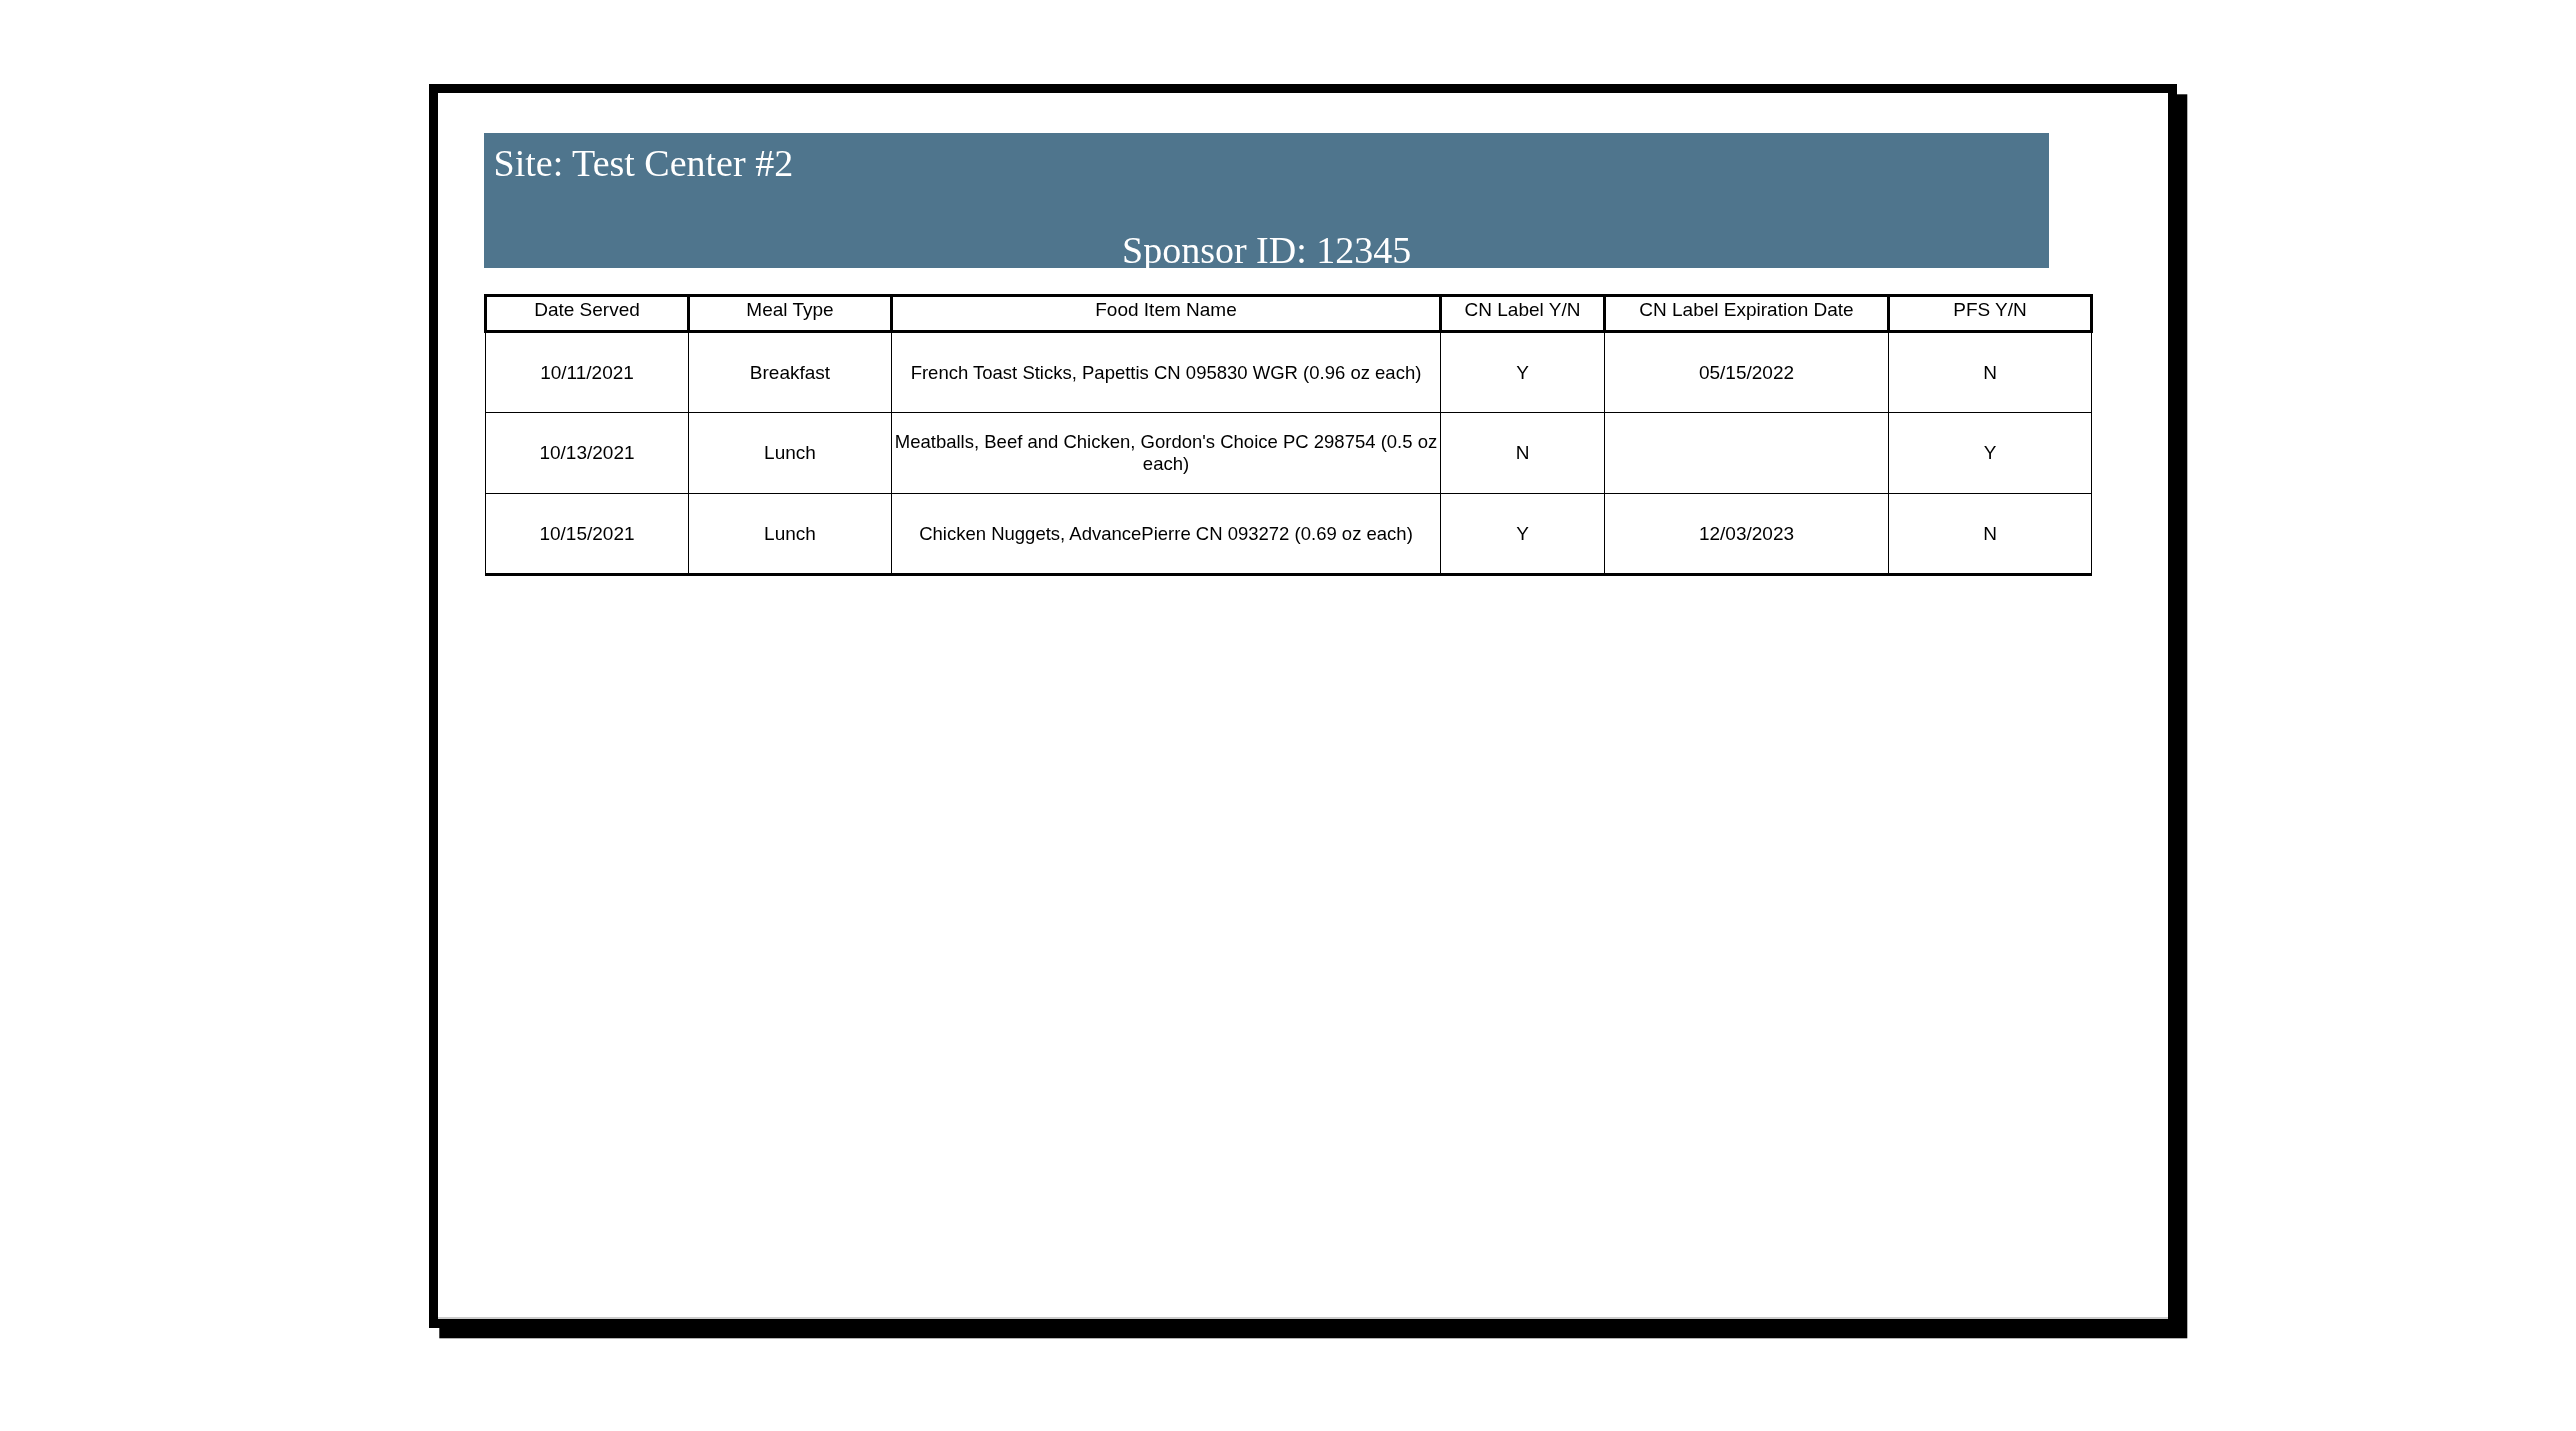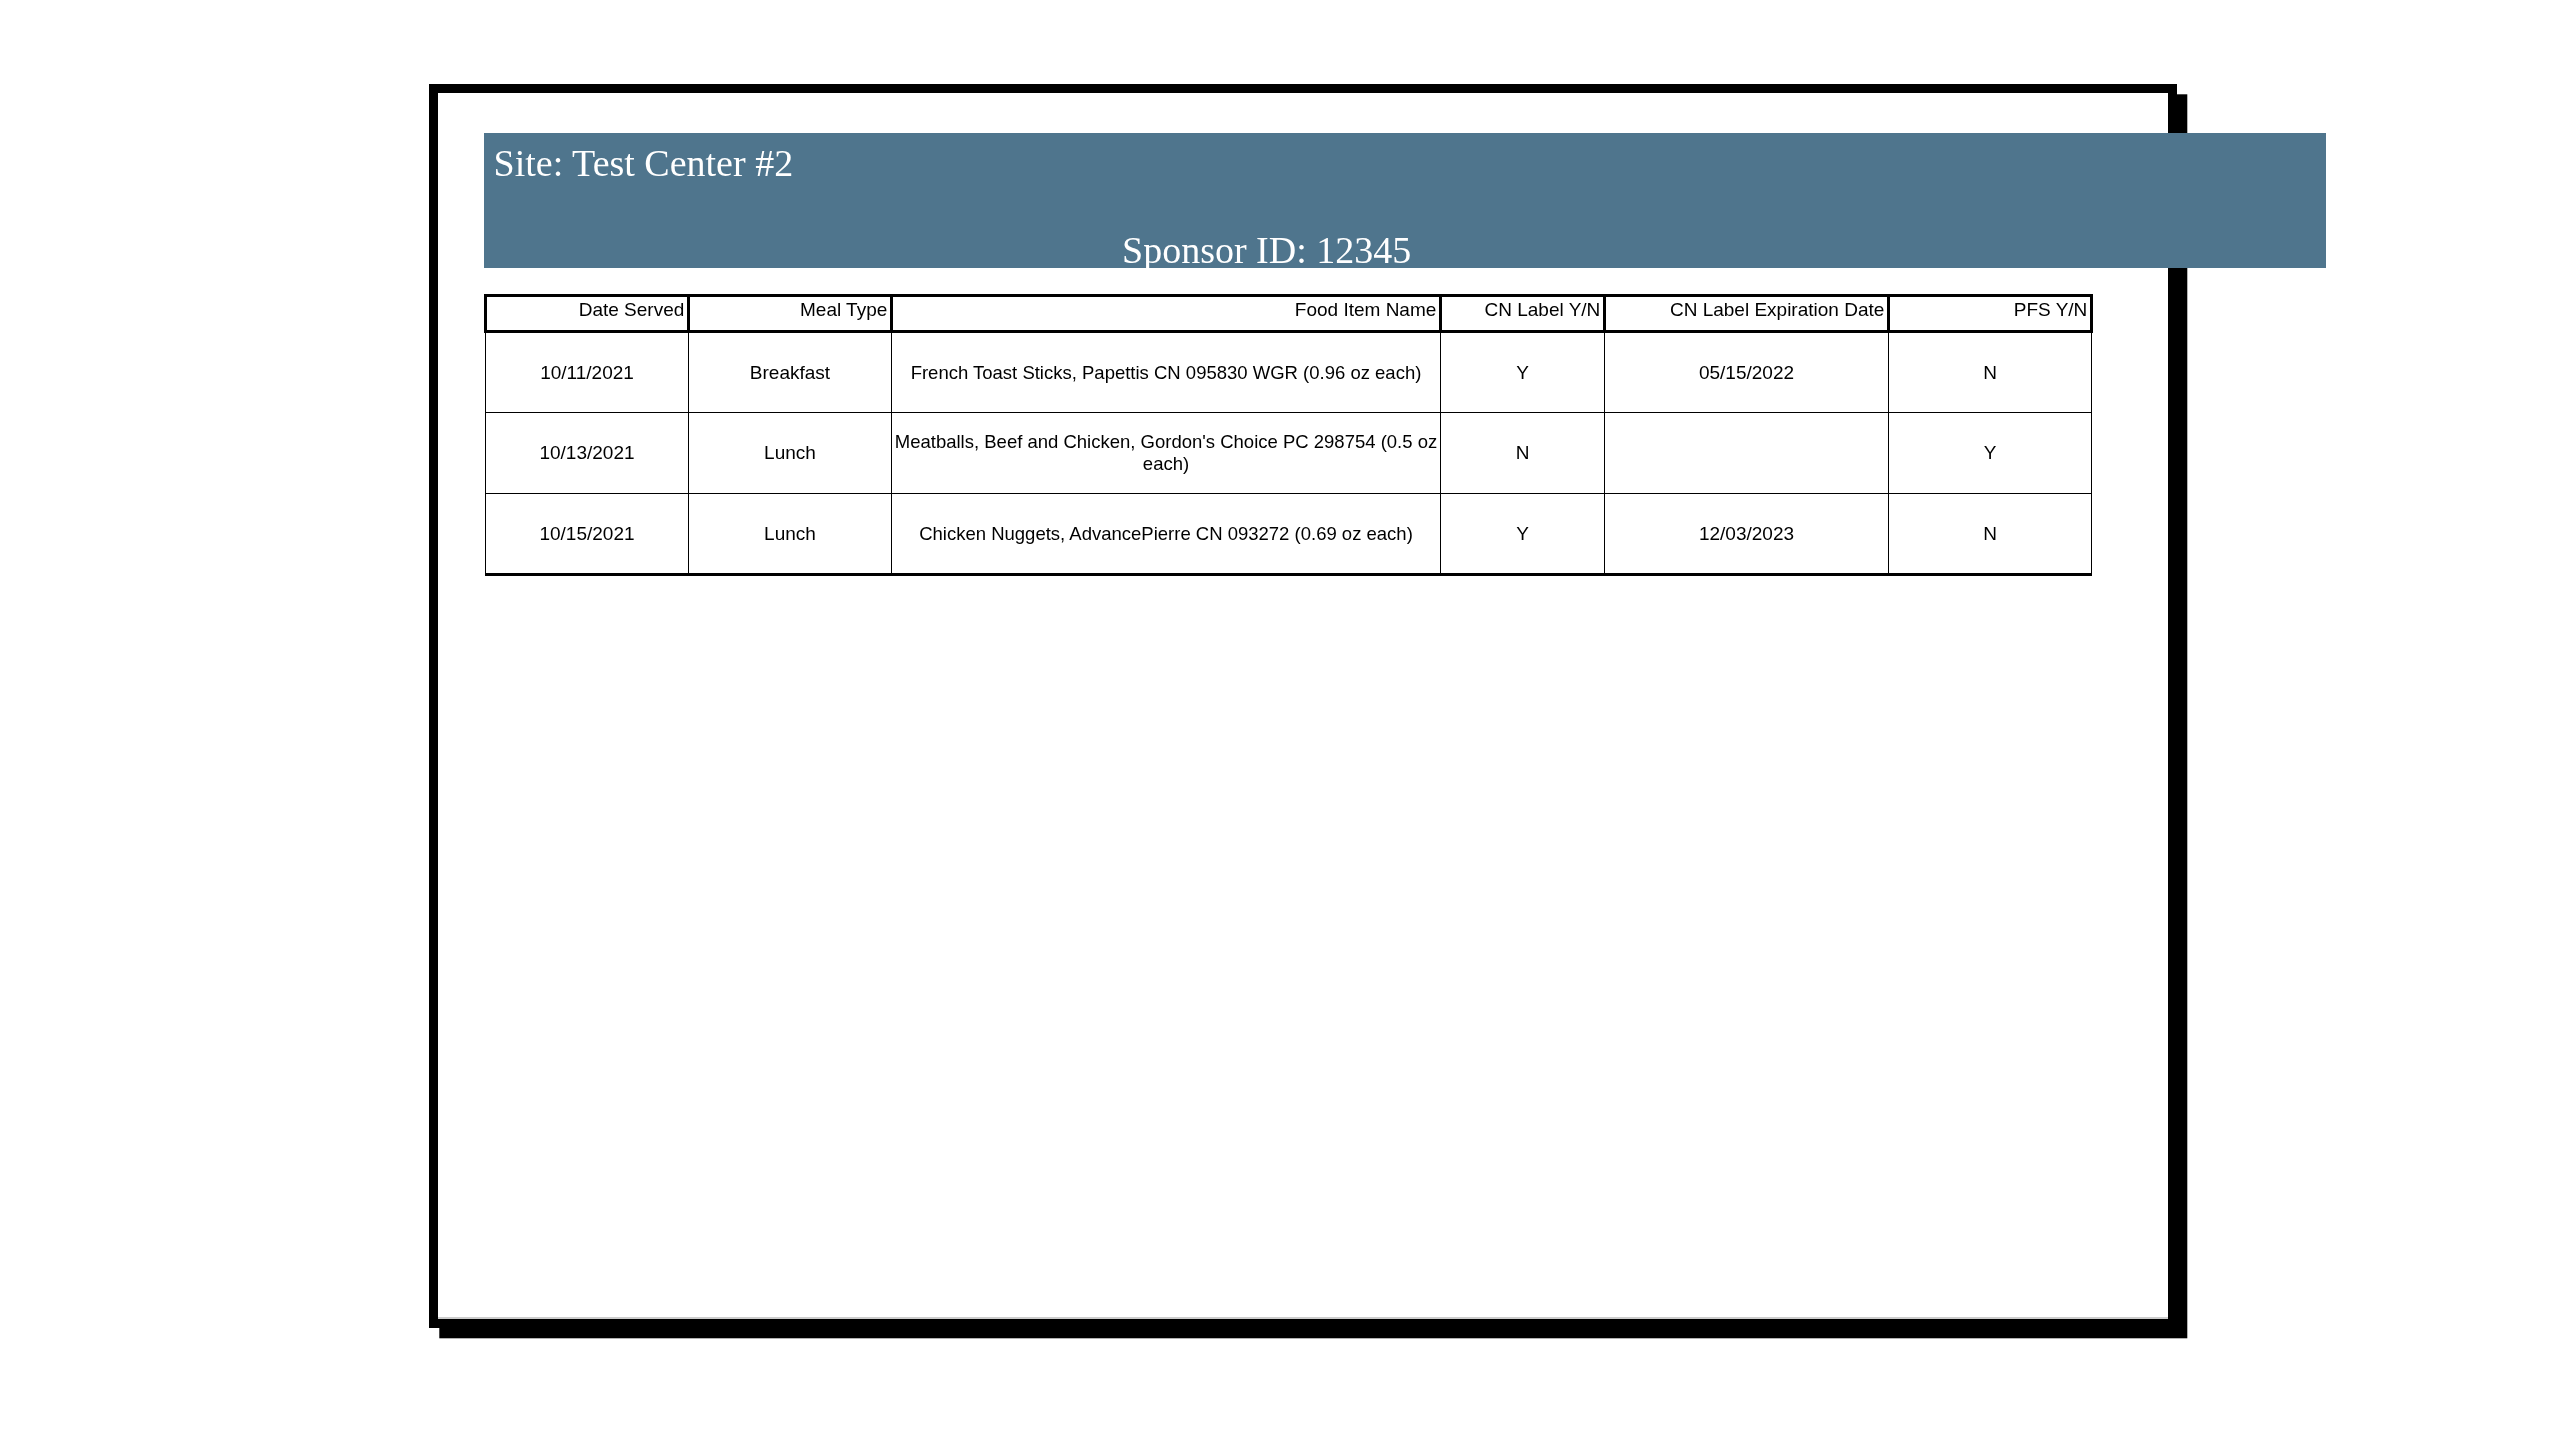--- a/index.html
+++ b/index.html
@@ -39,21 +39,21 @@
     left: 0;
     right: 0;
     bottom: 0;
     height: 2.1px;
     background: #cccccc;
   }
   .report-header {
     position: absolute;
     left: 46px;
     top: 40px;
-    width: 1842px;
+    width: 1565px;
     height: 135px;
     background: #4f758d;
     color: #ffffff;
   }
   .hdr-serif {
     position: absolute;
     font-family: "Liberation Serif", serif;
     font-size: 38px;
     line-height: 44px;
     white-space: nowrap;
@@ -81,21 +81,21 @@
     background: #ffffff;
   }
   .report-table th {
     border: 3.4px solid #000000;
     height: 36px;
     box-sizing: border-box;
     vertical-align: top;
     padding: 2.1px 2.7px 0 2.7px;
     font-size: 19px;
     font-weight: 400;
-    text-align: right;
+    text-align: center;
     overflow: hidden;
     margin-top: 12px;
   }
   .report-table td {
     border: 1.4px solid #000000;
     height: 81px;
     box-sizing: border-box;
     vertical-align: middle;
     text-align: center;
     font-size: 19px;

